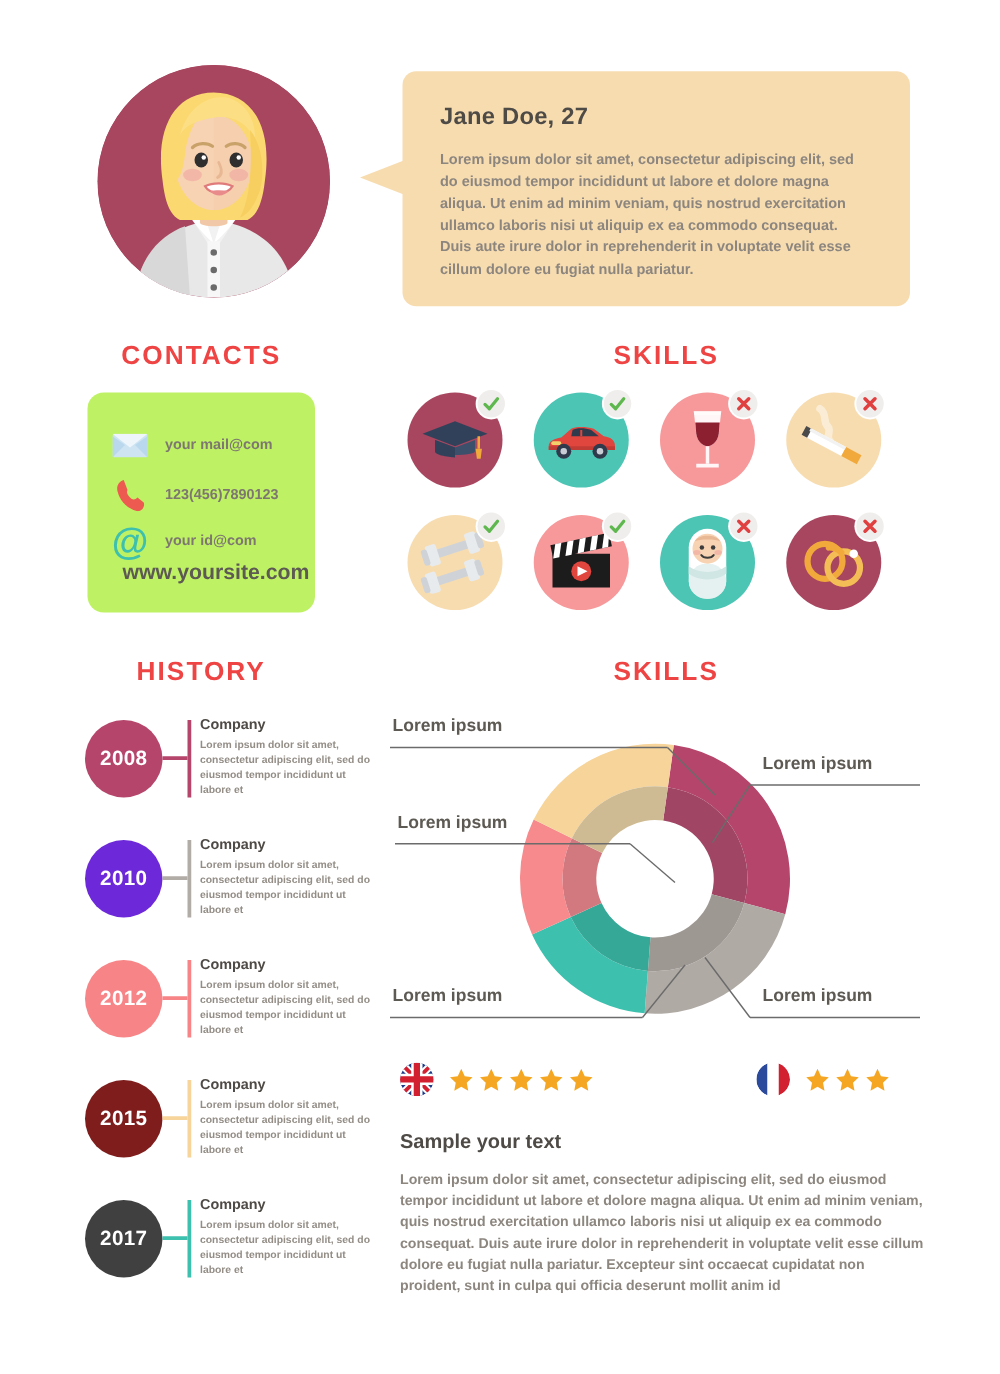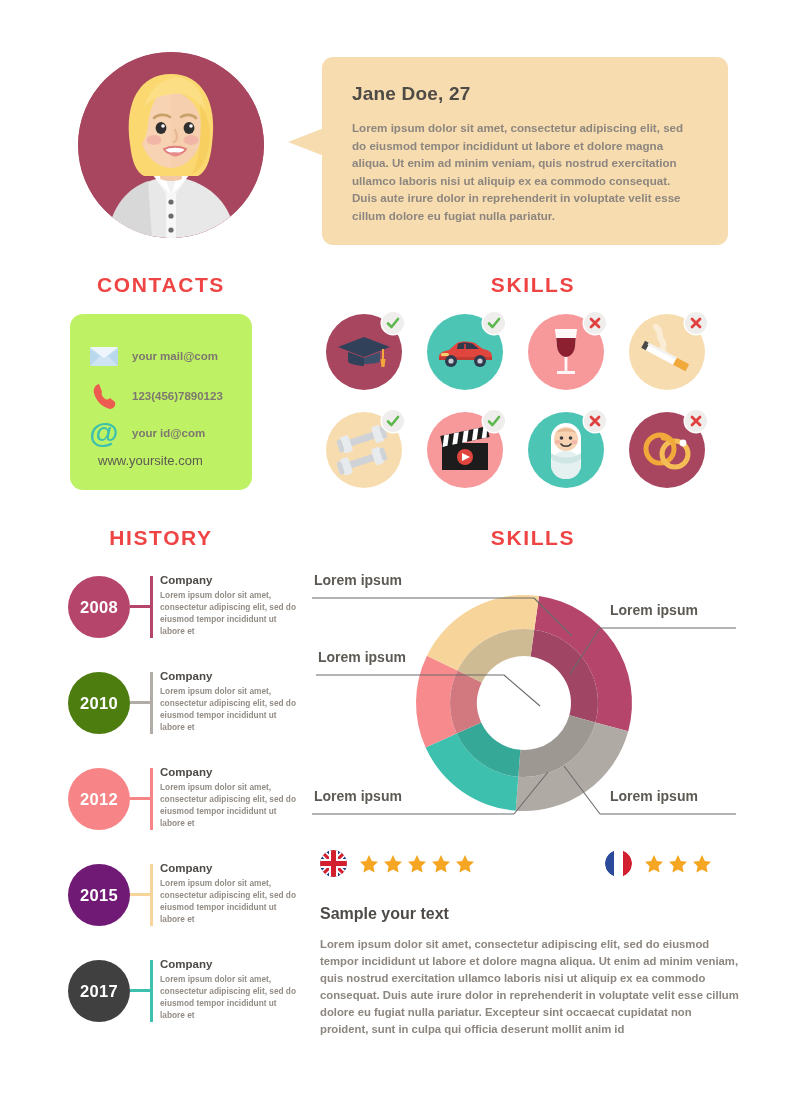--- a/index.html
+++ b/index.html
@@ -88,22 +88,22 @@
   .contact-row .txt {
     font-size: 11.5px;
     font-weight: bold;
     color: #7d7770;
     margin-left: 12px;
     white-space: nowrap;
   }
   .contact-url {
     position: absolute;
     left: 28px; bottom: 22px;
-    font-size: 13px;
-    font-weight: normal;
+    font-size: 17px;
+    font-weight: bold;
     color: #5d5953;
     white-space: nowrap;
   }
 
   
   .general-grid {
     position: absolute;
     left: 326px; top: 314px;
     width: 404px;
     display: grid;
@@ -440,41 +440,41 @@
       <div class="hist-circle" style="background:#b5456b;">2008</div>
       <div class="hist-dash" style="background:#b5456b;"></div>
       <div class="hist-bar" style="background:#b5456b;"></div>
       <div class="hist-body">
         <div class="hist-company">Company</div>
         <div class="hist-desc">Lorem ipsum dolor sit amet, consectetur adipiscing elit, sed do eiusmod tempor incididunt ut labore et</div>
       </div>
     </div>
 
     <div class="hist-item">
-      <div class="hist-circle" style="background:#4d7c0f;">2010</div>
+      <div class="hist-circle" style="background:#6d28d9;">2010</div>
       <div class="hist-dash" style="background:#b2aca7;"></div>
       <div class="hist-bar" style="background:#b2aca7;"></div>
       <div class="hist-body">
         <div class="hist-company">Company</div>
         <div class="hist-desc">Lorem ipsum dolor sit amet, consectetur adipiscing elit, sed do eiusmod tempor incididunt ut labore et</div>
       </div>
     </div>
 
     <div class="hist-item">
       <div class="hist-circle" style="background:#f78486;">2012</div>
       <div class="hist-dash" style="background:#f78486;"></div>
       <div class="hist-bar" style="background:#f78486;"></div>
       <div class="hist-body">
         <div class="hist-company">Company</div>
         <div class="hist-desc">Lorem ipsum dolor sit amet, consectetur adipiscing elit, sed do eiusmod tempor incididunt ut labore et</div>
       </div>
     </div>
 
     <div class="hist-item">
-      <div class="hist-circle" style="background:#701a75;">2015</div>
+      <div class="hist-circle" style="background:#7f1d1d;">2015</div>
       <div class="hist-dash" style="background:#f7d49a;"></div>
       <div class="hist-bar" style="background:#f7d49a;"></div>
       <div class="hist-body">
         <div class="hist-company">Company</div>
         <div class="hist-desc">Lorem ipsum dolor sit amet, consectetur adipiscing elit, sed do eiusmod tempor incididunt ut labore et</div>
       </div>
     </div>
 
     <div class="hist-item">
       <div class="hist-circle" style="background:#404040;">2017</div>

